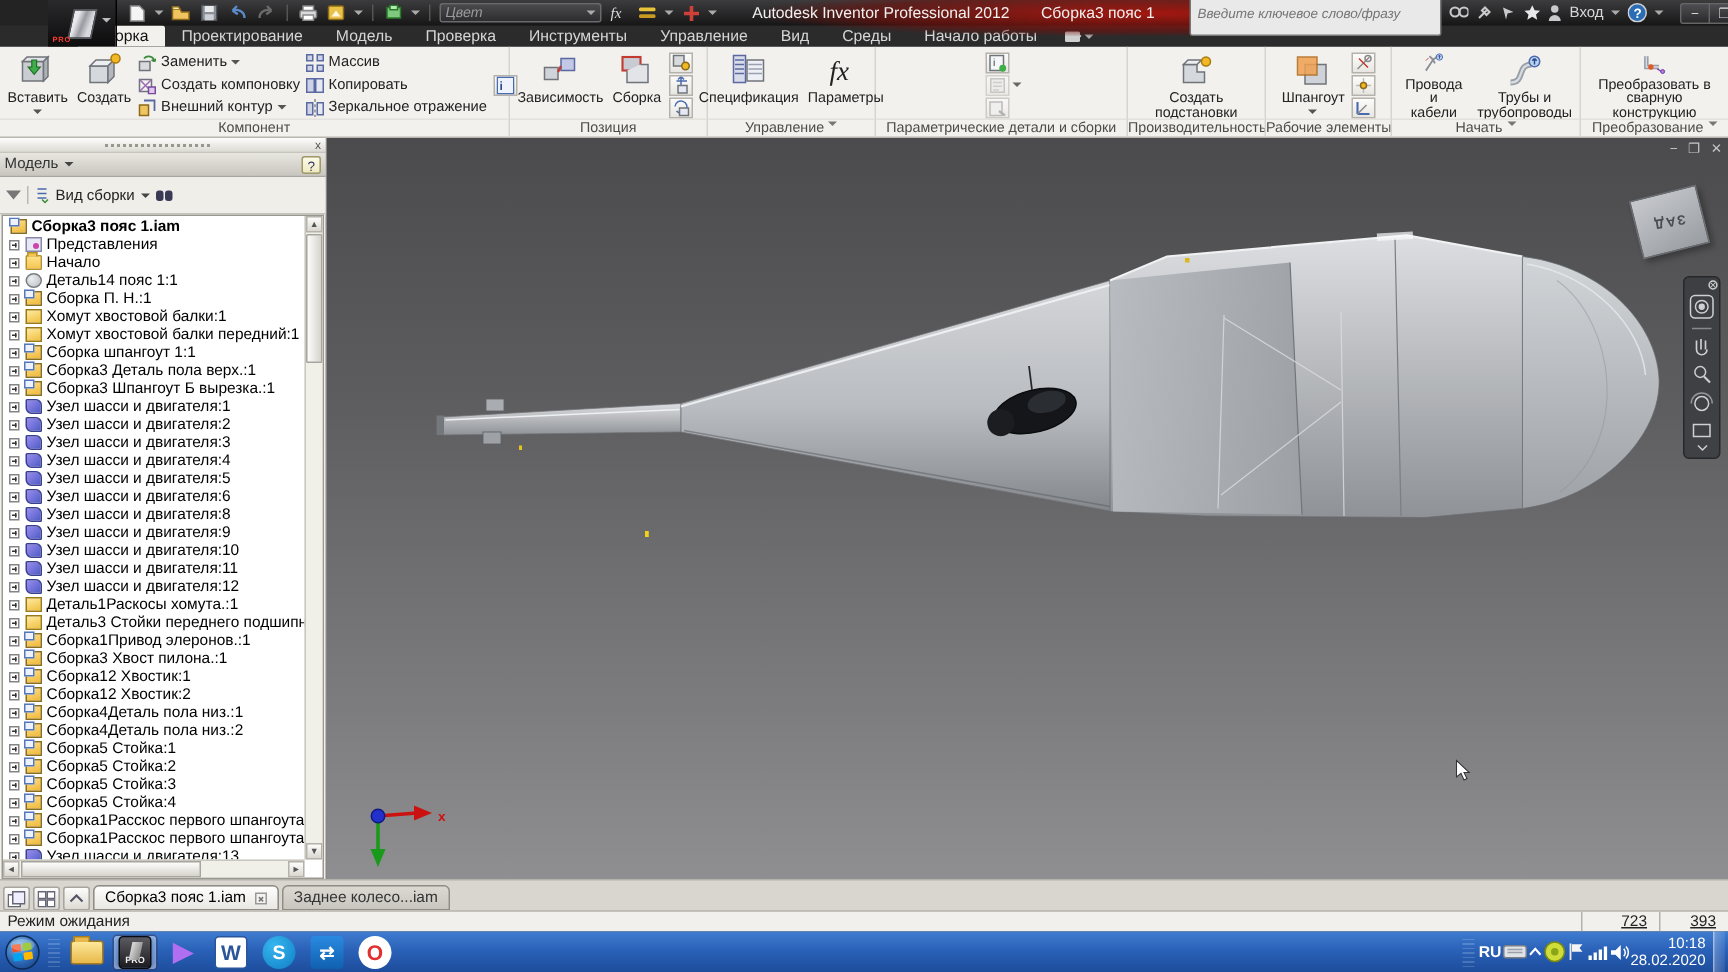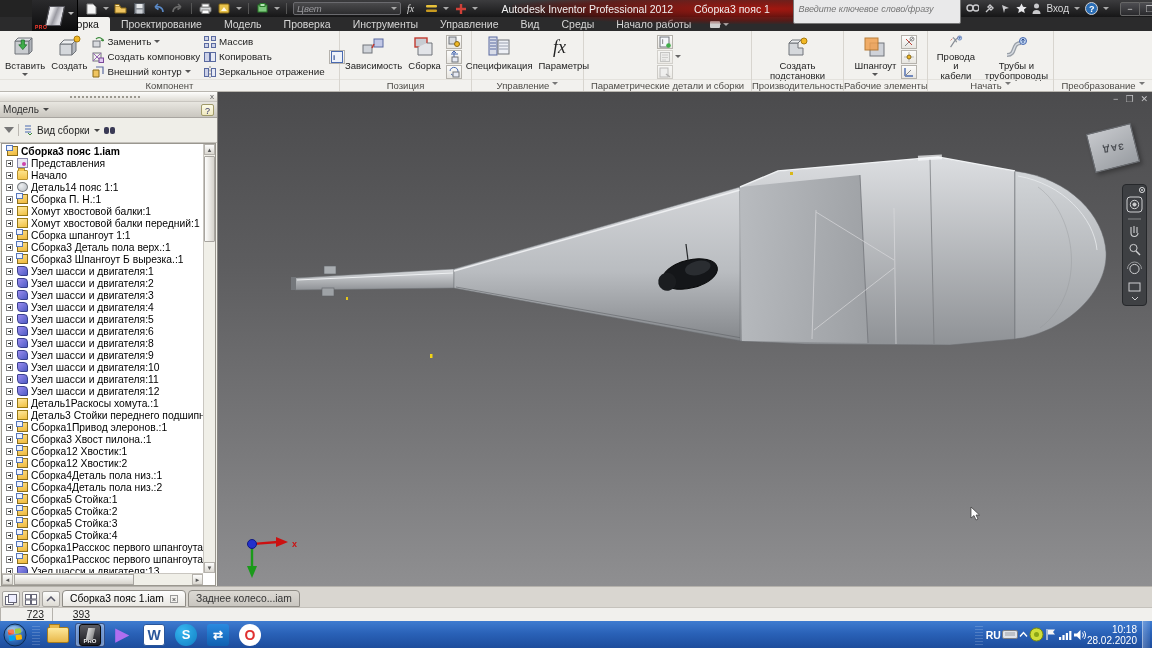--- a/index.html
+++ b/index.html
@@ -577,20 +577,33 @@
               <path d="M20 4 v4 M20 4 l-1.5 1.5 M20 4 l1.5 1.5" stroke="#2a4a90" fill="none"></path>
             </svg>
           <span class="blabel">Трубы и
 трубопроводы</span>
         </div>
       </div>
       <div class="glabel caret">Начать</div>
     </div>
 
     <div class="rgroup" style="width:98px; border-right:none">
+      <div class="rbody" style="justify-content:center;width:100%">
+        <div class="bigbtn">
+          <svg class="bicon" viewBox="0 0 26 24">
+              <path d="M4 4 v12 h14" stroke="#9aa0a8" stroke-width="5" fill="none"></path>
+              <path d="M4 4 v12 h14" stroke="#d8dce2" stroke-width="1.5" fill="none"></path>
+              <circle cx="9" cy="16" r="3" fill="#e05a28"></circle>
+              <path d="M16 18 l5 3" stroke="#8a4ab8" stroke-width="1.6"></path>
+              <circle cx="22" cy="21" r="2.2" fill="#b07ae0" stroke="#6a3a9a"></circle>
+            </svg>
+          <span class="blabel">Преобразовать в
+сварную конструкцию</span>
+        </div>
+      </div>
       <div class="glabel caret">Преобразование</div>
     </div>
   </div>
 
   <div class="browser">
     <div class="grip">
       <span class="dots"></span>
       <span class="gx">x</span>
     </div>
     <div class="phead">
@@ -939,20 +952,21 @@
     <span class="dtab active">
       <span>Сборка3 пояс 1.iam</span>
       <span class="tclose"></span>
     </span>
     <span class="dtab">
       <span>Заднее колесо...iam</span>
     </span>
   </div>
 
   <div class="statusbar">
+    <span class="smode">Режим ожидания</span>
     <span class="scell" style="width:52px">723</span>
     <span class="scell" style="width:46px">393</span>
   </div>
 
   <div class="taskbar">
     <span class="orb">
       <svg width="24" height="24">
         <defs>
             <radialGradient id="orb" cx="0.4" cy="0.3" r="0.9">
               <stop offset="0" stop-color="#7db8ea"></stop>

